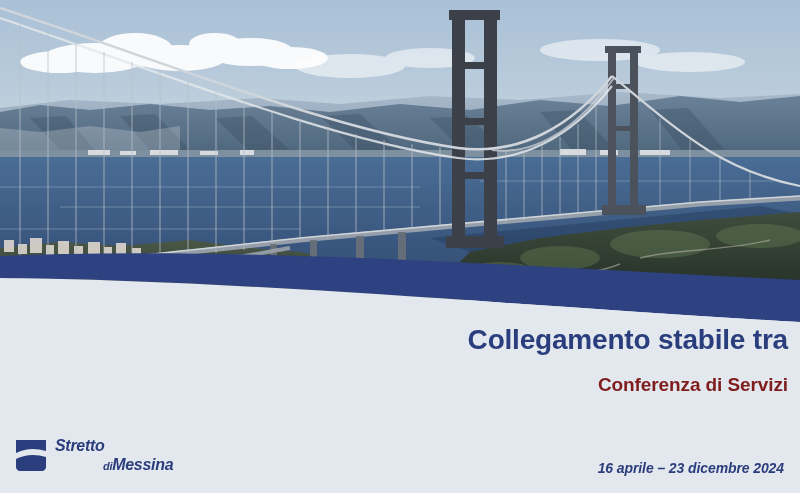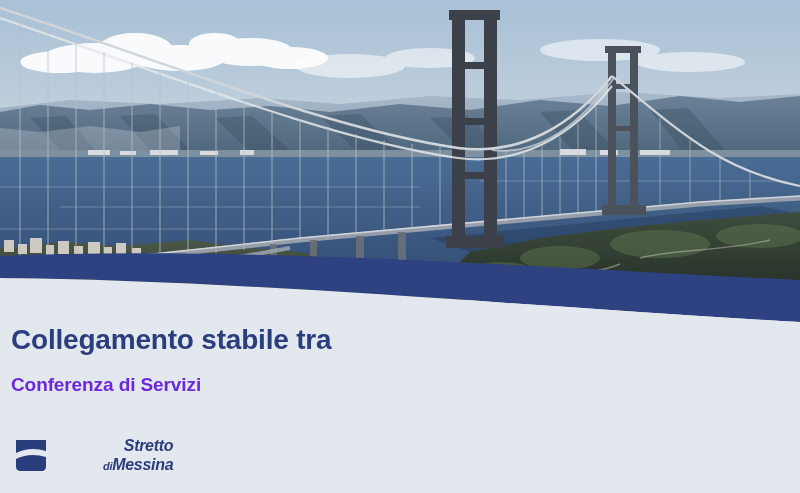--- a/index.html
+++ b/index.html
@@ -46,33 +46,32 @@
     left: 0; top: 300px;
     width: 800px;
     height: 193px;
   }
 
   .title-block {
     position: absolute;
     left: 0;
     top: 18px;
     width: 788px;
-    text-align: left;
-    margin-left: 11px;
+    text-align: right;
   }
   .title-line {
     color: #2a3d7c;
     font-size: 28px;
     font-weight: bold;
     letter-spacing: -0.2px;
     line-height: 44px;
     white-space: nowrap;
   }
   .subtitle-line {
-    color: #6d28d9;
+    color: #7f1d1d;
     font-size: 19px;
     font-weight: bold;
     letter-spacing: -0.1px;
     line-height: 34px;
     margin-top: 6px;
     white-space: nowrap;
   }
 
   
   .logo {
@@ -82,21 +81,20 @@
     display: flex;
     align-items: center;
     gap: 7px;
   }
   .logo-mark { display: block; width: 34px; height: 36px; }
   .logo-text {
     display: flex;
     flex-direction: column;
     justify-content: center;
     line-height: 1;
-    align-items: flex-end;
   }
   .logo-text-top {
     color: #2a3d7c;
     font-size: 16px;
     font-weight: bold;
     font-style: italic;
     letter-spacing: -0.3px;
   }
   .logo-text-bottom {
     color: #2a3d7c;
@@ -350,15 +348,16 @@
 
         <path d="M2,22 C12,17 22,17 32,20 L32,30 C32,32.2 30.2,34 28,34
                  L6,34 C3.8,34 2,32.2 2,30 Z" fill="#2a3d7c"></path>
       </svg>
       <div class="logo-text">
         <span class="logo-text-top">Stretto</span>
         <span class="logo-text-bottom"><span class="small">di</span><span>Messina</span></span>
       </div>
     </div>
 
+    <div class="date-range">16 aprile – 23 dicembre 2024</div>
 
   </div>
 </div>
 
 </body></html>

